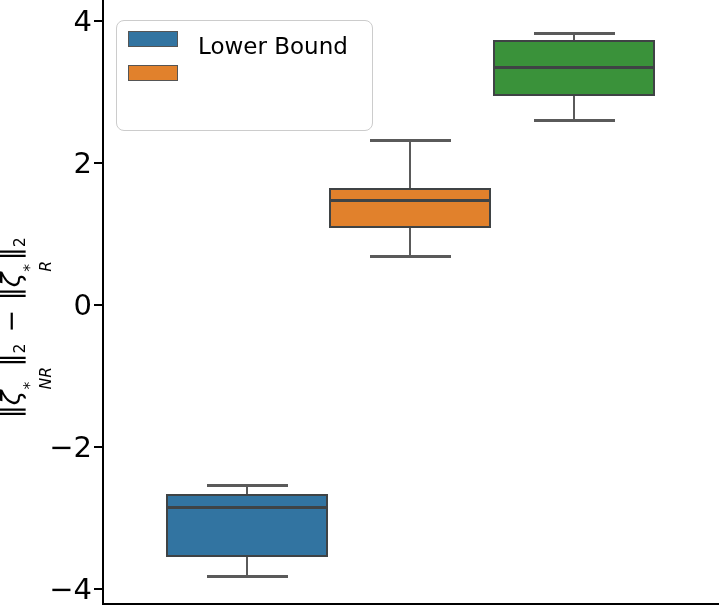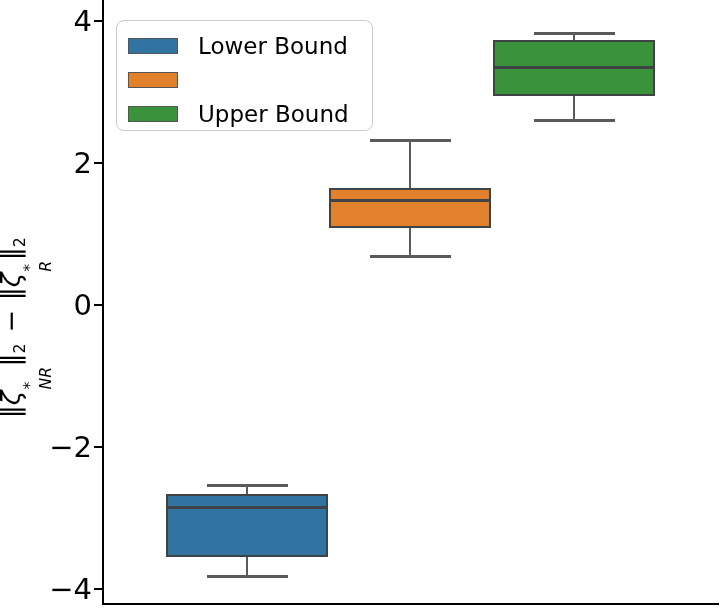--- a/index.html
+++ b/index.html
@@ -29,21 +29,21 @@
   .msub .top { font-size:0.58em; font-style:normal; }
   .msub .bot { font-size:0.58em; font-style:italic; }
   .normsub { font-size:0.58em; vertical-align:-0.35em; margin-right:2px; }
   .mminus { margin:0 9px; }
 
   .legend {
     position:absolute; left:116px; top:20px; width:257px; height:111px;
     background:#ffffff; border:1.5px solid #cccccc; border-radius:8px;
     box-sizing:border-box; padding:10px 0 0 11px;
   }
-  .legend-row { display:flex; align-items:center; height:30px; margin-bottom:4px; }
+  .legend-row { display:flex; align-items:flex-start; height:30px; margin-bottom:4px; }
   .legend-swatch {
     width:50px; height:16px; margin-right:20px;
     border:1.5px solid #555555; box-sizing:border-box;
   }
   .legend-label { font-size:23px; color:#000000; line-height:30px; }
 
   .plot-area { position:absolute; left:103px; top:0px; width:616px; height:603px; }
   .plot-area div { position:absolute; }
 </style>
 </head>
@@ -99,19 +99,15 @@
     </div>
 
   <div class="legend">
     <div class="legend-row">
       <span class="legend-swatch" style="background: rgb(50, 116, 161);"></span>
       <span class="legend-label">Lower Bound</span>
     </div>
     <div class="legend-row">
       <span class="legend-swatch" style="background: rgb(225, 129, 44);"></span>
     </div>
-    <div class="legend-row">
-      <span class="legend-swatch" style="background: rgb(58, 146, 58);"></span>
-      <span class="legend-label">Upper Bound</span>
-    </div>
   </div>
 
 </div>
 
 </body></html>

